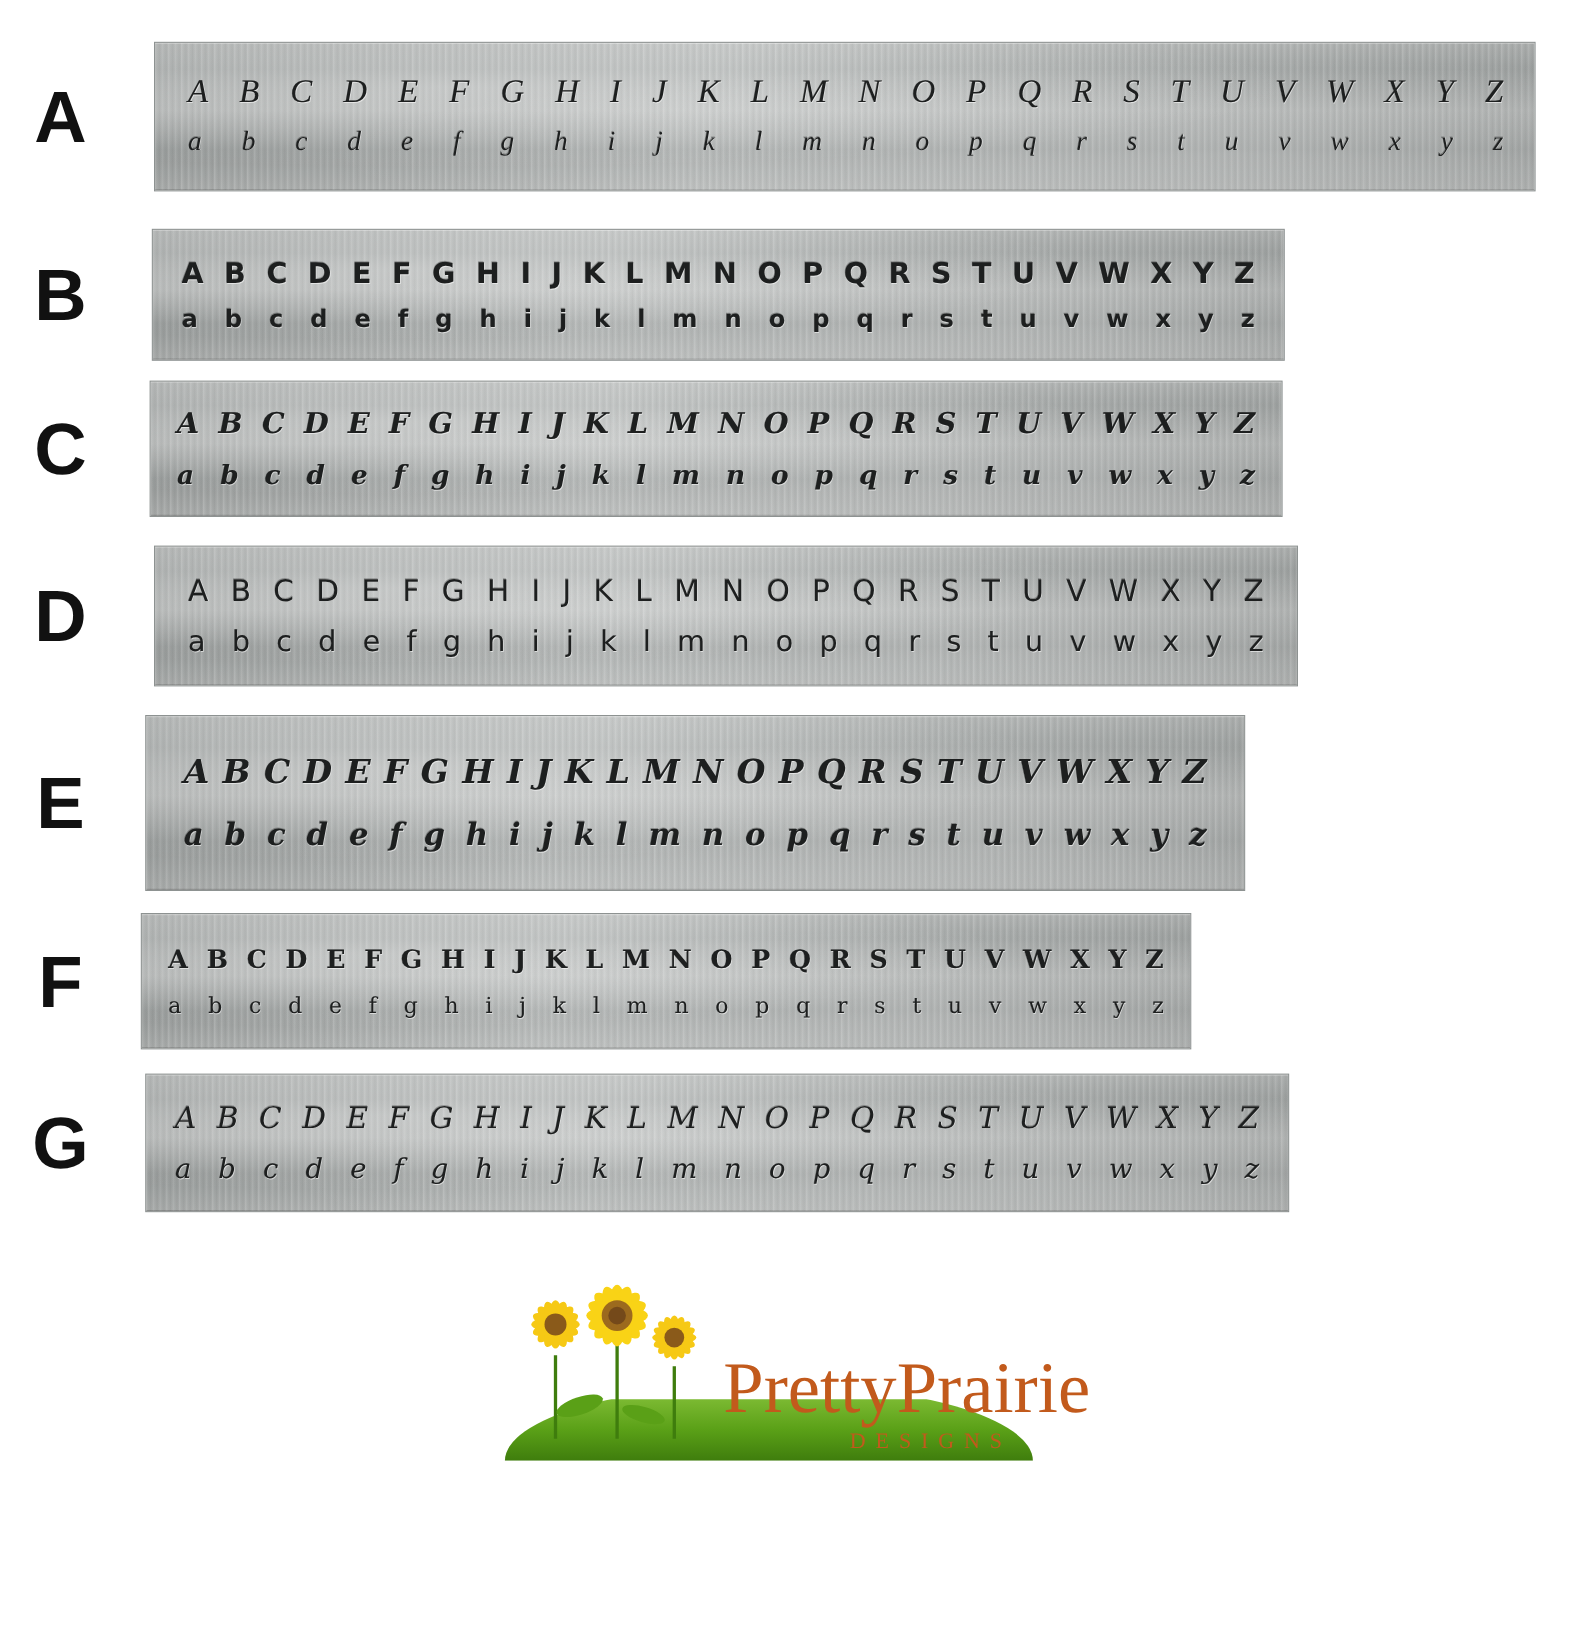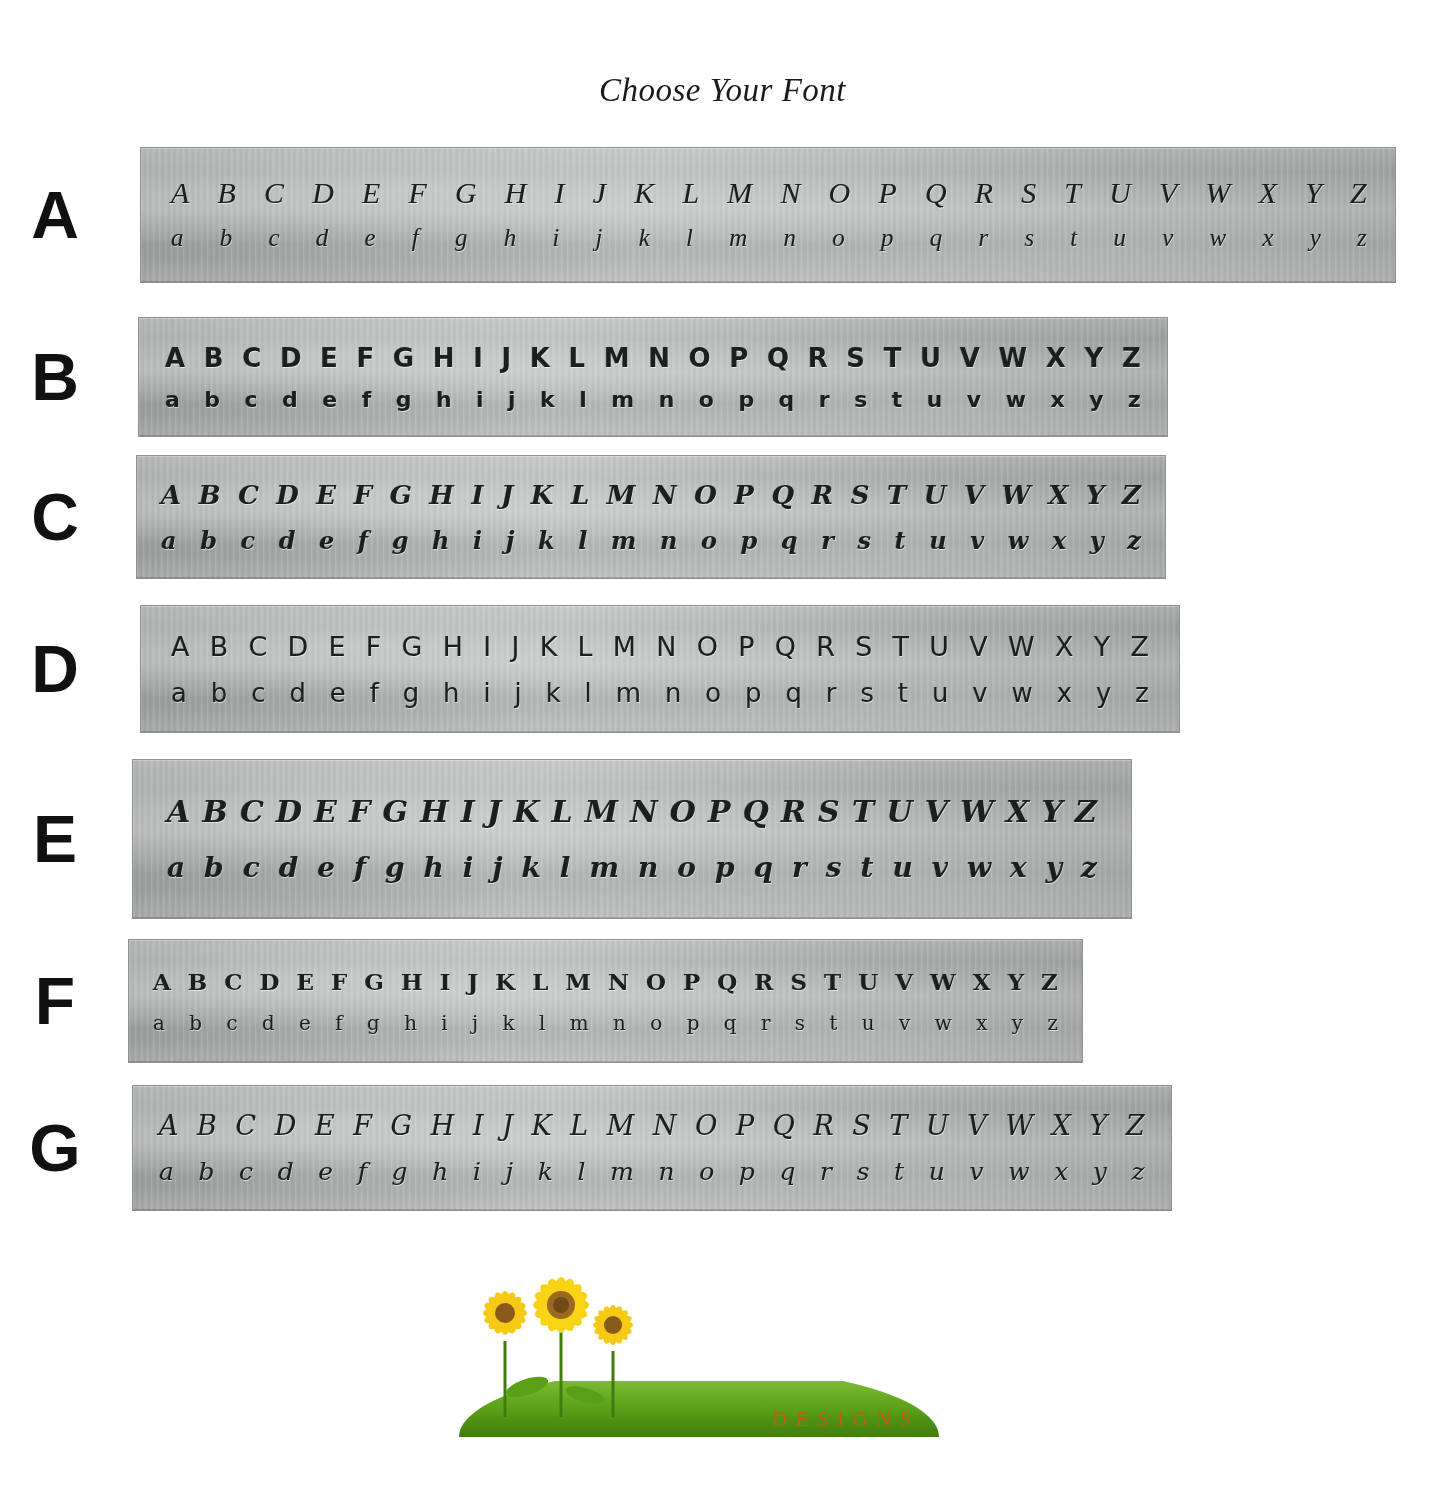--- a/index.html
+++ b/index.html
@@ -192,21 +192,20 @@
     font-size: 20px;
     letter-spacing: 9px;
     white-space: nowrap;
   }
 </style>
 </head>
 <body>
 
 <div class="page">
 
-  <div class="page-title">Choose Your Font</div>
 
   <div class="font-list">
 
     <div class="font-row row-a">
       <div class="row-letter">A</div>
       <div class="strip-wrap">
         <div class="strip">
           <div class="glyph-line upper">
               <span>A</span>
               <span>B</span>
@@ -705,17 +704,18 @@
             <ellipse cx="160" cy="56" rx="6" ry="20" transform="rotate(45 160 56)"></ellipse>
             <ellipse cx="160" cy="56" rx="6" ry="20" transform="rotate(-45 160 56)"></ellipse>
             <ellipse cx="160" cy="56" rx="6" ry="20" transform="rotate(22 160 56)"></ellipse>
             <ellipse cx="160" cy="56" rx="6" ry="20" transform="rotate(-22 160 56)"></ellipse>
             <ellipse cx="160" cy="56" rx="6" ry="20" transform="rotate(68 160 56)"></ellipse>
             <ellipse cx="160" cy="56" rx="6" ry="20" transform="rotate(-68 160 56)"></ellipse>
           </g>
           <circle cx="160" cy="56" r="9" fill="#8a5a1a"></circle>
         </g>
       </svg>
+      <div class="brand-text"><span class="cap">Pretty</span><span class="cap">Prairie</span></div>
       <div class="brand-sub">DESIGNS</div>
     </div>
   </div>
 
 </div>
 
 </body></html>

